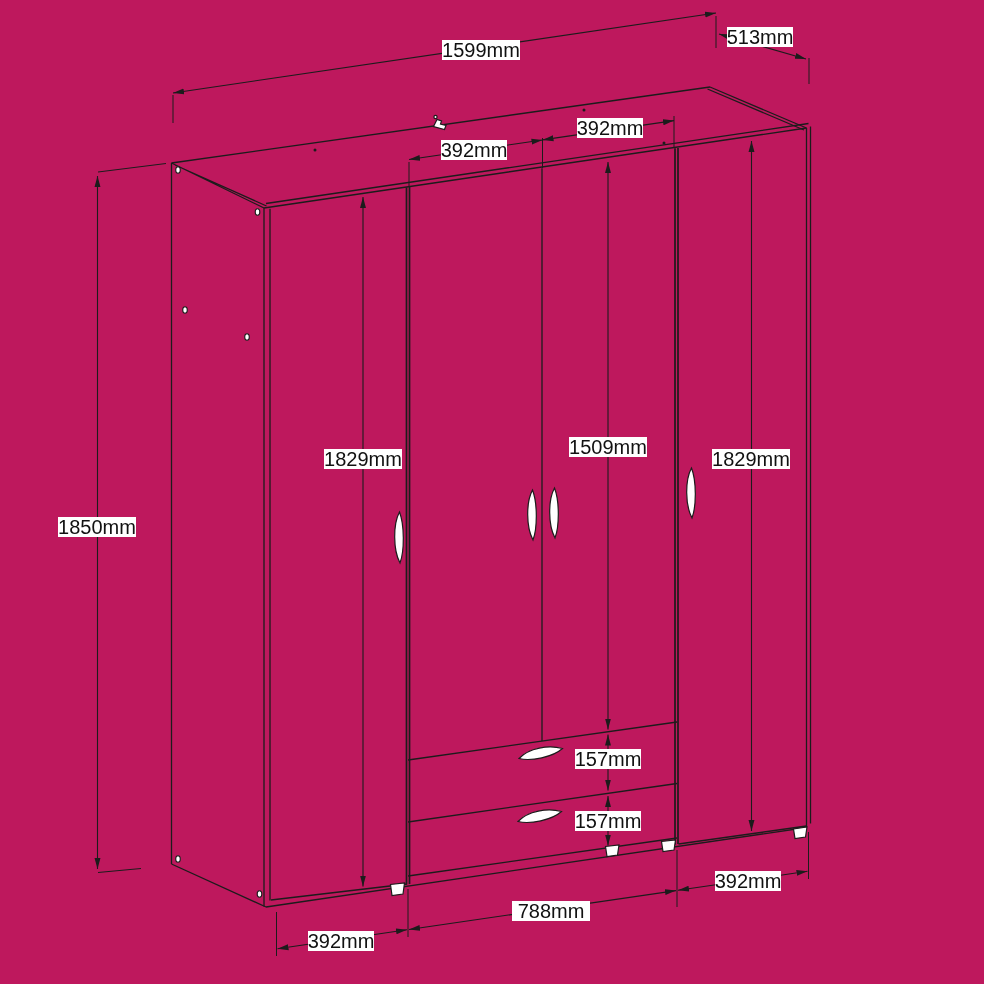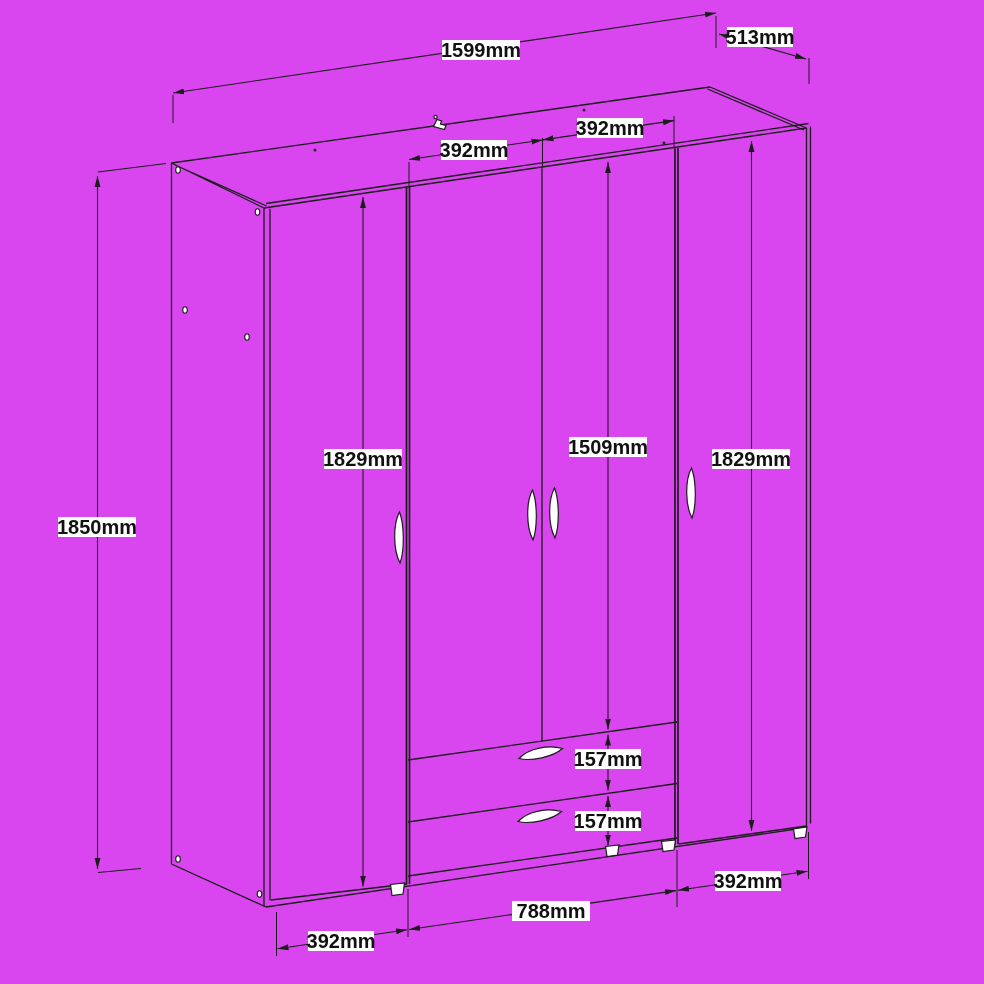--- a/index.html
+++ b/index.html
@@ -1,17 +1,17 @@
 <!DOCTYPE html>
 <html><head>
 <meta charset="utf-8">
 <style>
   html,body{margin:0;padding:0;background:#fff;}
-  .stage{width:984px;height:984px;background:#d946ef;position:relative;overflow:hidden;
-         font-family:"Liberation Sans", sans-serif;font-weight:bold;}
+  .stage{width:984px;height:984px;background:#be185d;position:relative;overflow:hidden;
+         font-family:"Liberation Sans", sans-serif;}
   svg{position:absolute;left:0;top:0;}
   .edge{stroke:#1c1c1c;stroke-width:1.3;fill:none;stroke-linecap:butt;}
   .edge-thick{stroke:#1c1c1c;stroke-width:1.7;fill:none;}
   .dim{stroke:#1c1c1c;stroke-width:1.1;fill:none;}
   .ext{stroke:#1c1c1c;stroke-width:1;fill:none;}
   .whitefill{fill:#ffffff;stroke:#1c1c1c;stroke-width:1.2;}
   .hole{fill:#ffffff;stroke:#1c1c1c;stroke-width:1.1;}
   .dot{fill:#1c1c1c;stroke:none;}
   .lblbg{fill:#ffffff;stroke:none;}
   .lbl{fill:#111;font-size:20px;text-anchor:middle;dominant-baseline:central;

